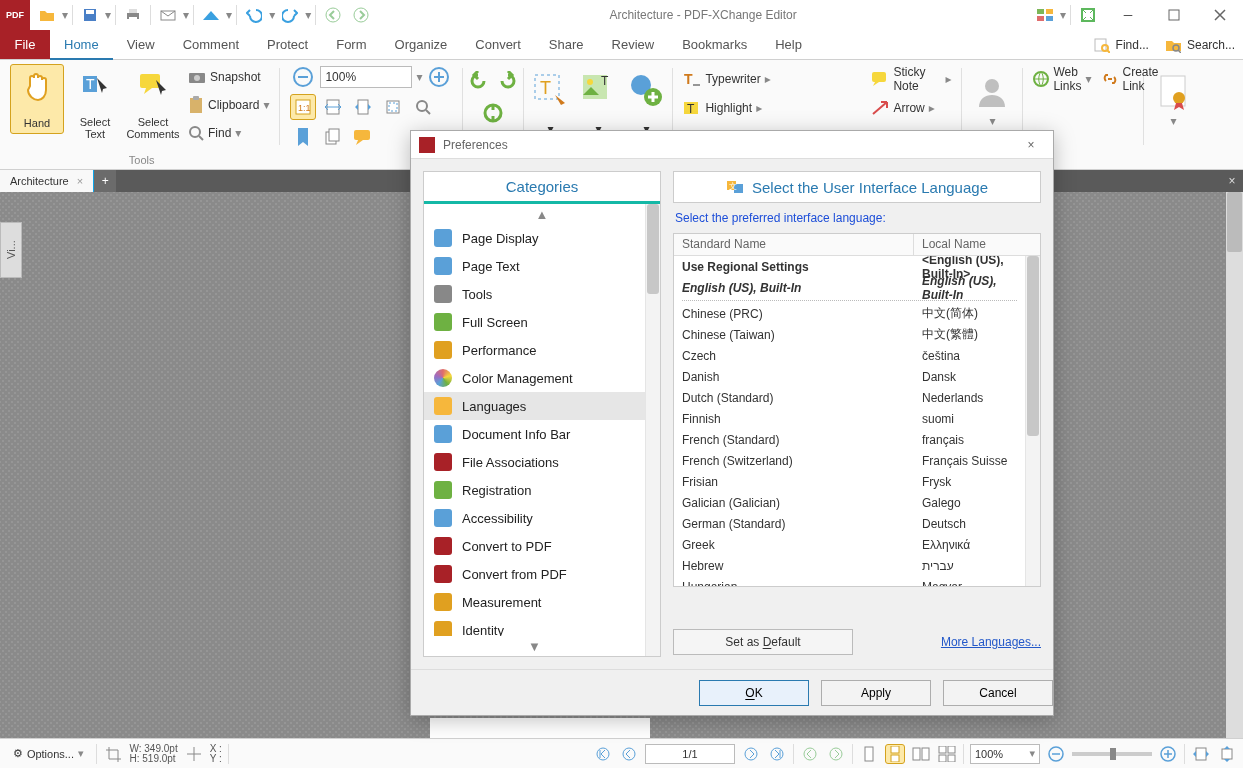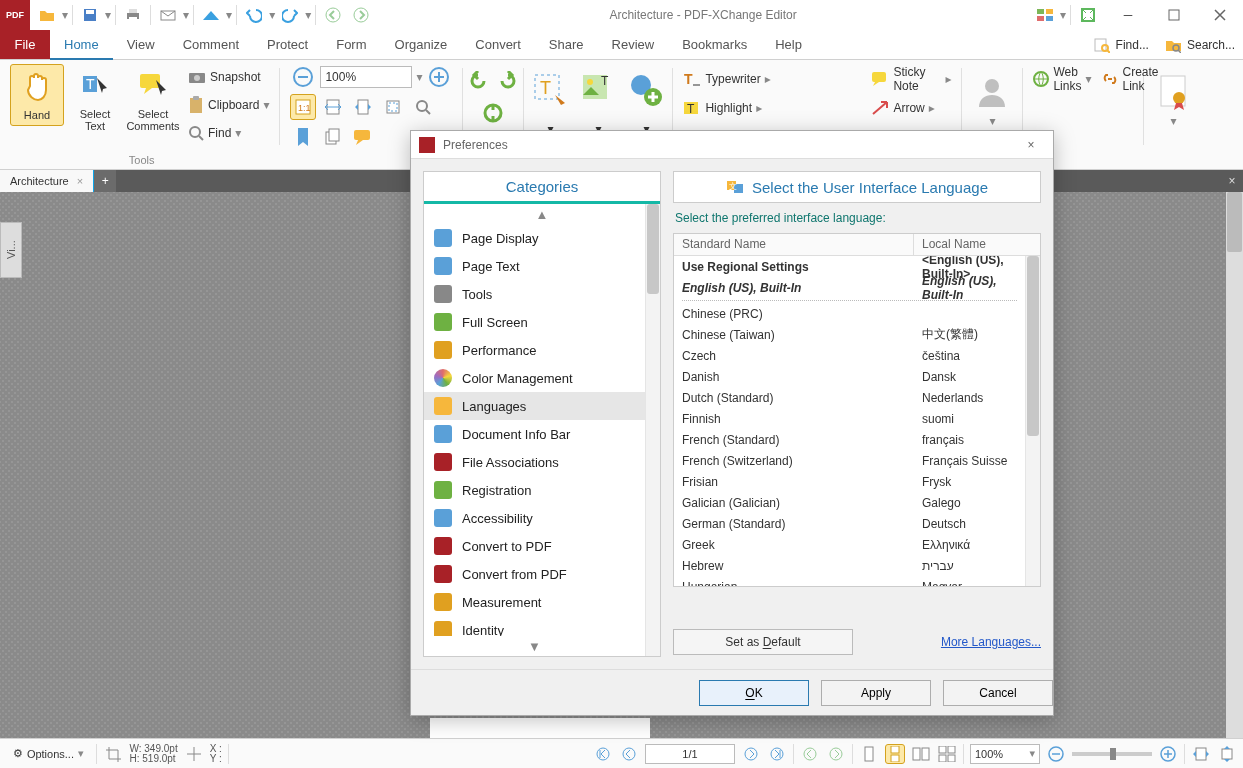--- a/index.html
+++ b/index.html
@@ -25,21 +25,21 @@
 .tabsrow .rbtn { display:flex; align-items:center; padding:0 8px; gap:6px; color:#333; position:relative; }
 
 
 .ribbon { height: 110px; background:#fafafa; border-bottom:1px solid #d0d0d0; display:flex; align-items:stretch; padding:4px 0 0 4px; }
 .rgroup { display:flex; flex-direction:column; align-items:center; padding:0 6px; position:relative; }
 .rgroup .body { display:flex; align-items:flex-start; gap:4px; flex:1; }
 .rgroup .label { font-size:11px; color:#888; height:18px; display:flex; align-items:center; }
 .rsep { width:1px; background:#e0e0e0; margin:4px 0 24px 0; }
 .bigbtn { width:54px; display:flex; flex-direction:column; align-items:center; justify-content:flex-start; gap:4px; padding:4px 2px; border-radius:3px; }
 .bigbtn .bicon { width:36px; height:36px; display:flex; align-items:center; justify-content:center; }
-.bigbtn .blabel { font-size:11px; text-align:center; line-height:1.1; }
+.bigbtn .blabel { font-size:11px; text-align:center; line-height:1.1;margin-top:8px; }
 .bigbtn.active { background:#fde9a9; border:1px solid #d4a21e; }
 .smallrow { display:flex; align-items:center; gap:4px; height:26px; padding:0 4px; }
 .smallcol { display:flex; flex-direction:column; gap:2px; }
 .sqbtn { width:26px; height:26px; display:flex; align-items:center; justify-content:center; border:1px solid transparent; border-radius:3px; }
 .sqbtn.active { background:#fde9a9; border-color:#d4a21e; }
 .zoomval { width:92px; height:22px; border:1px solid #bbb; background:#fff; padding:0 4px; display:flex; align-items:center; font-size:12px; }
 
 
 .doctabs { height:22px; background:#5a5a5a; display:flex; align-items:stretch; }
 .doctab { background:#f8f8f8; padding:0 10px; display:flex; align-items:center; font-size:11px; gap:8px; border-right:1px solid #0ea5e9; }
@@ -85,21 +85,21 @@
 .catpanel .cathdr { height:32px; border-bottom:3px solid #14b8a6; display:flex; align-items:center; justify-content:center; color:#2a7ab0; font-size:15px; }
 .catlist { position:relative; flex:1; overflow:hidden; }
 .catlist .scroll { position:absolute; right:0; top:0; bottom:0; width:15px; background:#f3f3f3; border-left:1px solid #e5e5e5; }
 .catlist .scroll .thumb { position:absolute; left:1px; right:1px; top:0; height:90px; background:#c7c7c7; border-radius:3px; }
 .catitem { display:flex; align-items:center; gap:10px; height:28px; padding:0 10px; font-size:13px; color:#222; }
 .catitem .ci { width:18px; height:18px; border-radius:3px; }
 .catitem.selected { background:#e6e6e6; }
 .catitem.arrow { justify-content:center; color:#888; height:20px; }
 .rightpanel { flex:1; display:flex; flex-direction:column; gap:8px; overflow:hidden; }
 .rp-hdr { height:32px; border:1px solid #ccc; background:#fff; display:flex; align-items:center; justify-content:center; gap:8px; color:#2a7ab0; font-size:15px; }
-.rp-sub { font-size:12px; color:#0f766e; padding-left:2px; }
+.rp-sub { font-size:12px; color:#1d4ed8; padding-left:2px; }
 .langtable { flex:1; border:1px solid #ccc; background:#fff; display:flex; flex-direction:column; position:relative; overflow:hidden; }
 .lt-header { display:flex; height:22px; border-bottom:1px solid #ddd; background:#fafafa; font-size:12px; color:#666; }
 .lt-header .col { padding:3px 8px; border-right:1px solid #ddd; }
 .lt-header .col:last-child { border-right:none; }
 .lt-body { flex:1; overflow:hidden; position:relative; }
 .lt-body .langvscroll { position:absolute; right:0; top:0; bottom:0; width:15px; background:#f3f3f3; border-left:1px solid #e5e5e5; }
 .lt-body .langvscroll .thumb { position:absolute; left:1px; right:1px; top:0; height:180px; background:#c7c7c7; border-radius:3px; }
 .lt-row { display:flex; height:21px; align-items:center; font-size:12px; }
 .lt-row .cell { padding:0 8px; }
 .lt-row.bold { font-weight:bold; }
@@ -840,20 +840,21 @@
                 <div class="cell col-a">Use Regional Settings</div>
                 <div class="cell col-b">&lt;English (US), Built-In&gt;</div>
               </div>
               <div class="lt-row bold italic">
                 <div class="cell col-a">English (US), Built-In</div>
                 <div class="cell col-b">English (US), Built-In</div>
               </div>
               <div class="lt-divider"></div>
               <div class="lt-row">
                 <div class="cell col-a">Chinese (PRC)</div>
+                <div class="cell col-b">中文(简体)</div>
               </div>
               <div class="lt-row">
                 <div class="cell col-a">Chinese (Taiwan)</div>
                 <div class="cell col-b">中文(繁體)</div>
               </div>
               <div class="lt-row">
                 <div class="cell col-a">Czech</div>
                 <div class="cell col-b">čeština</div>
               </div>
               <div class="lt-row">

